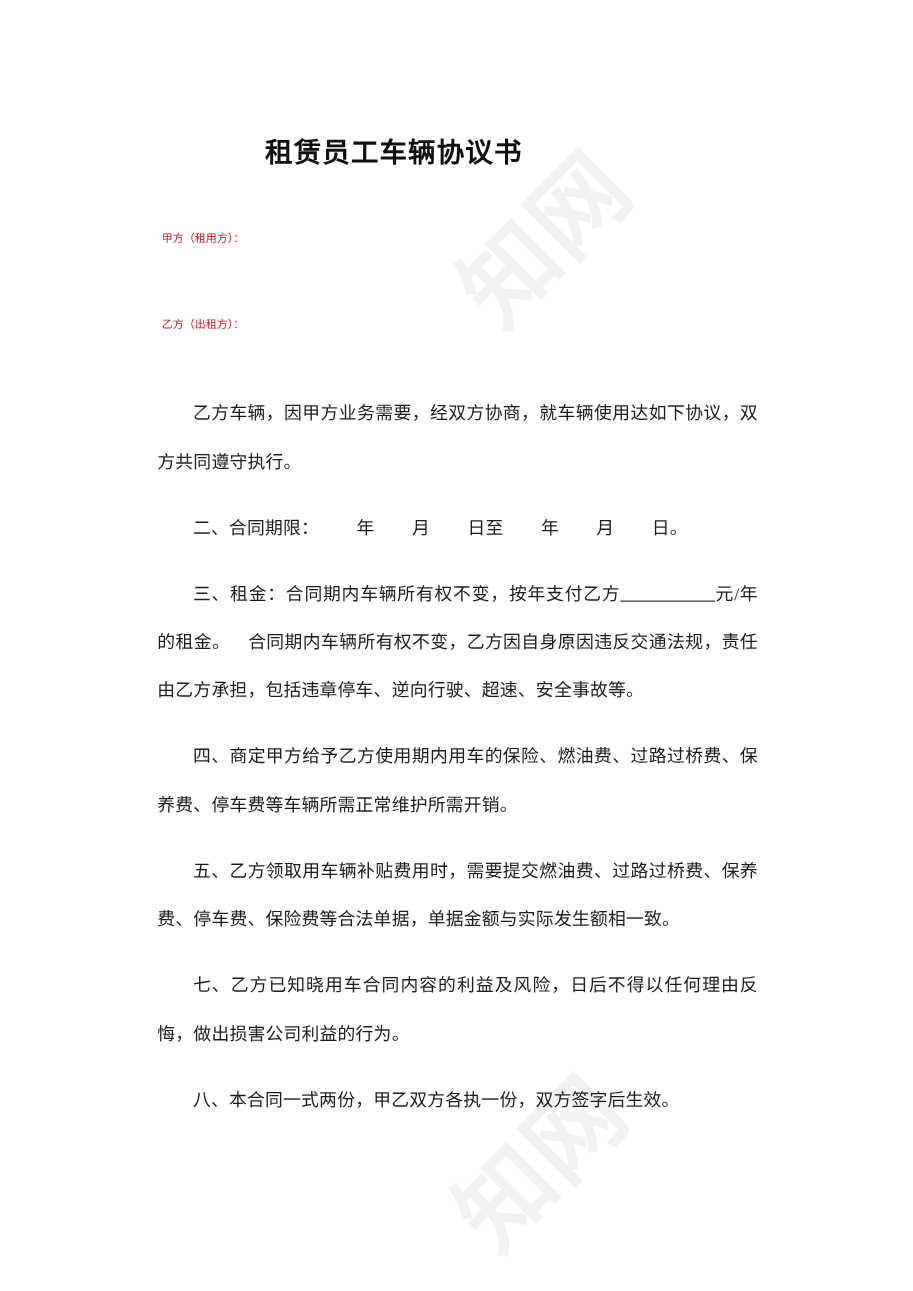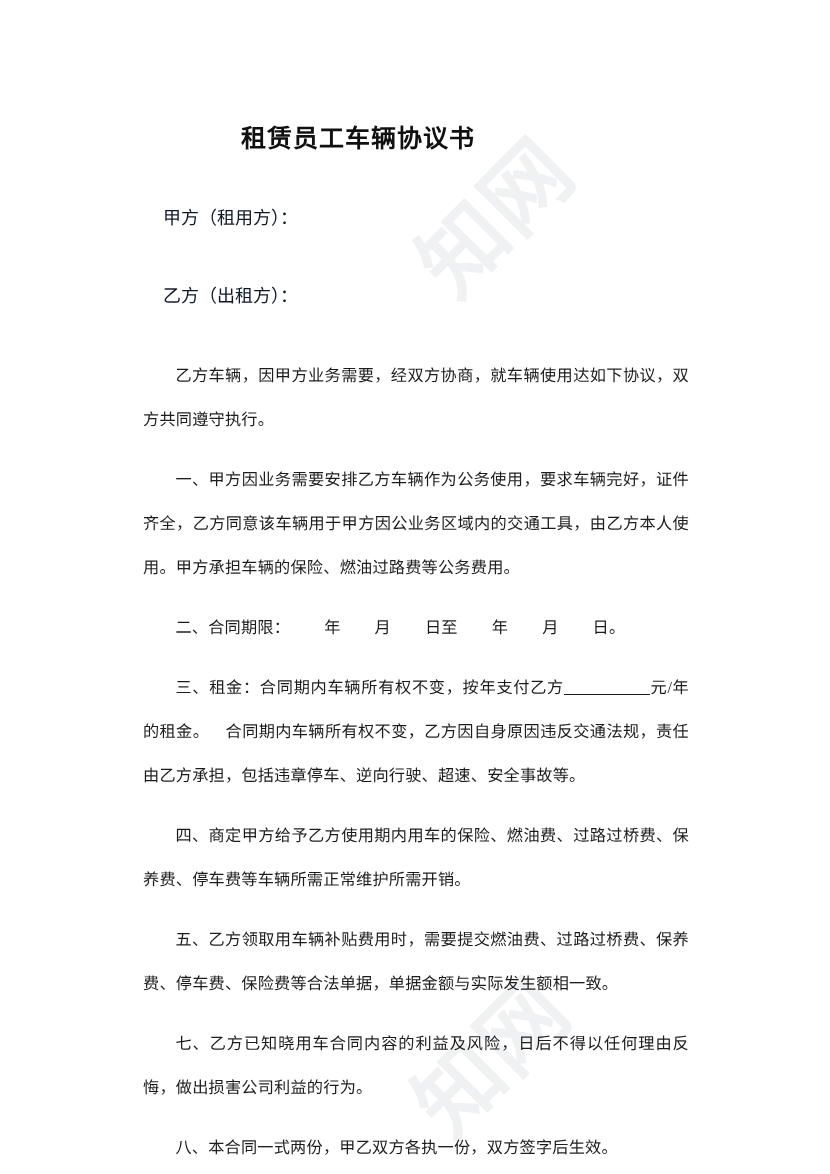--- a/index.html
+++ b/index.html
@@ -90,25 +90,25 @@
     color: #1c1c1c;
     letter-spacing: 0.2px;
     margin: 16px;
   }
 
   .para.indent {
     text-indent: 2em;
   }
 
   .party {
-    font-size: 18px;
+    font-size: 10px;
     line-height: 44px;
     margin: 0;
     text-indent: 2em;
-    color: #0f172a;
+    color: #b91c1c;
   }
 
   .gap-party { height: 34px; }
   .gap-block { height: 20px; }
 
   .blank-line {
     display: inline-block;
     border-bottom: 1px solid #1c1c1c;
     min-width: 86px;
     height: 1.05em;
@@ -136,21 +136,20 @@
       <p class="party">甲方（租用方）：</p>
 
       <div class="gap-party"></div>
 
       <p class="party">乙方（出租方）：</p>
 
       <div class="gap-block"></div>
 
       <p class="para indent">乙方车辆，因甲方业务需要，经双方协商，就车辆使用达如下协议，双方共同遵守执行。</p>
 
-      <p class="para indent"><span>一、</span><span>甲方因业务需要安排乙方车辆作为公务使用，要求车辆完好，证件齐全，乙方同意该车辆用于甲方因公业务区域内的交通工具，由乙方本人使用。甲方承担车辆的保险、燃油过路费等公务费用。</span></p>
 
       <p class="para indent"><span>二、</span><span>合同期限：</span><span class="sp"></span><span>年</span><span class="sp"></span><span>月</span><span class="sp"></span><span>日至</span><span class="sp"></span><span>年</span><span class="sp"></span><span>月</span><span class="sp"></span><span>日。</span></p>
 
       <p class="para indent"><span>三、</span><span>租金：合同期内车辆所有权不变，按年支付乙方</span><span class="blank-line"></span><span>元/年的租金。</span><span class="sp-sm"></span><span>合同期内车辆所有权不变，乙方因自身原因违反交通法规，责任由乙方承担，包括违章停车、逆向行驶、超速、安全事故等。</span></p>
 
       <p class="para indent"><span>四、</span><span>商定甲方给予乙方使用期内用车的保险、燃油费、过路过桥费、保养费、停车费等车辆所需正常维护所需开销。</span></p>
 
       <p class="para indent"><span>五、</span><span>乙方领取用车辆补贴费用时，需要提交燃油费、过路过桥费、保养费、停车费、保险费等合法单据，单据金额与实际发生额相一致。</span></p>
 
 

